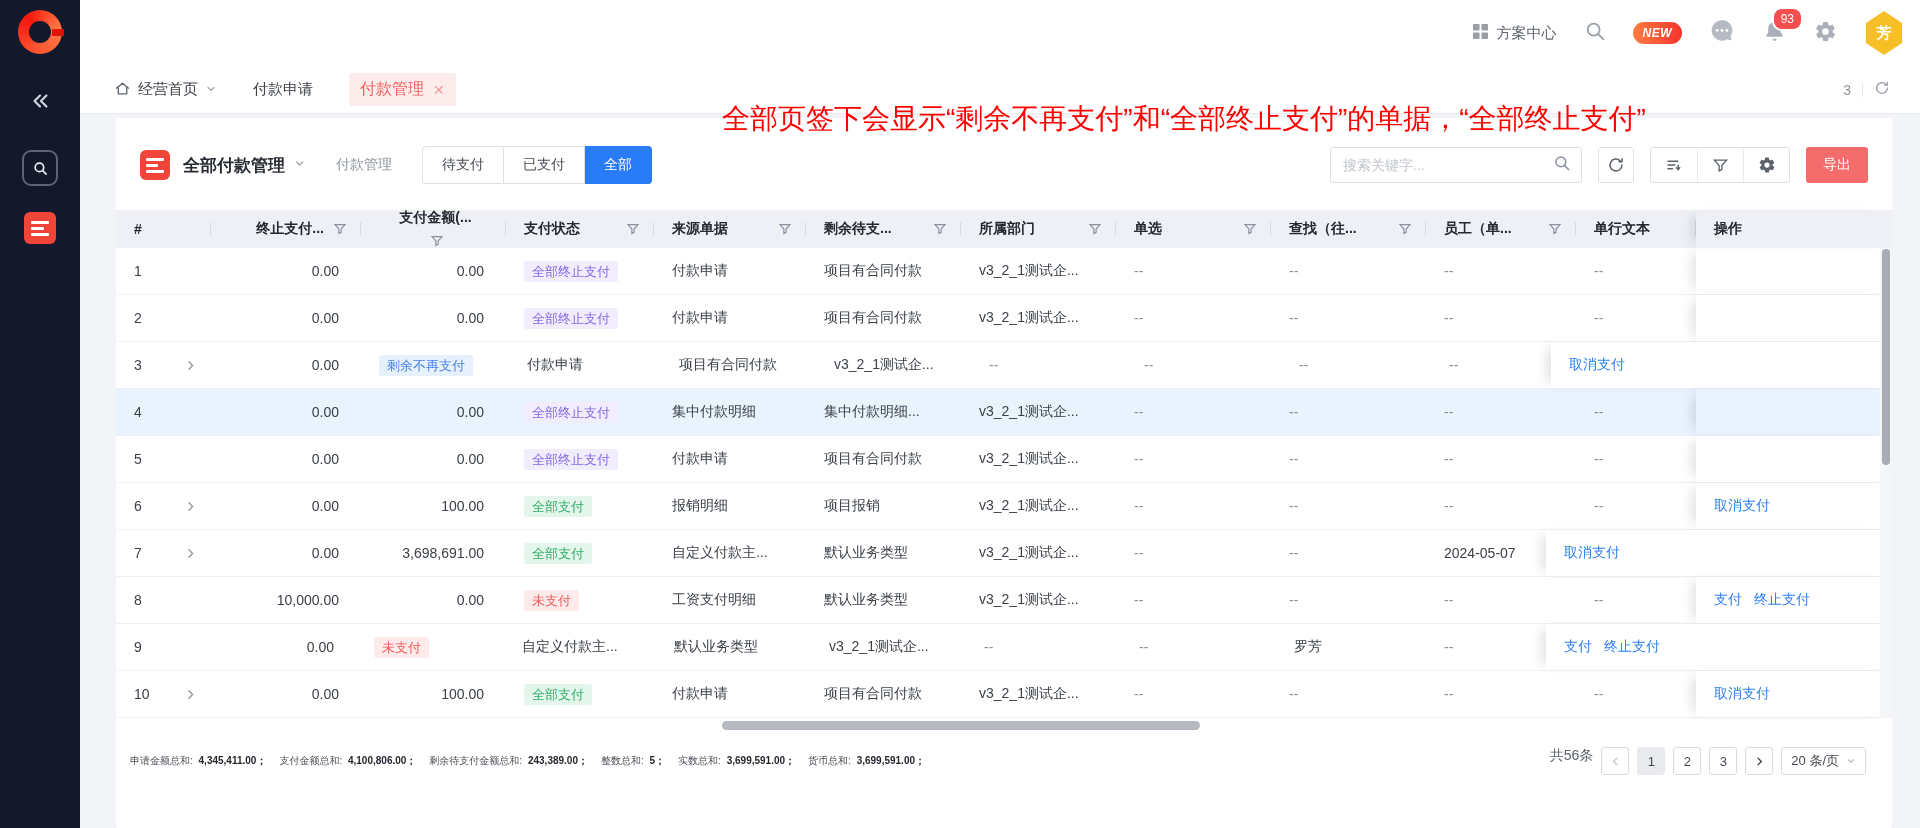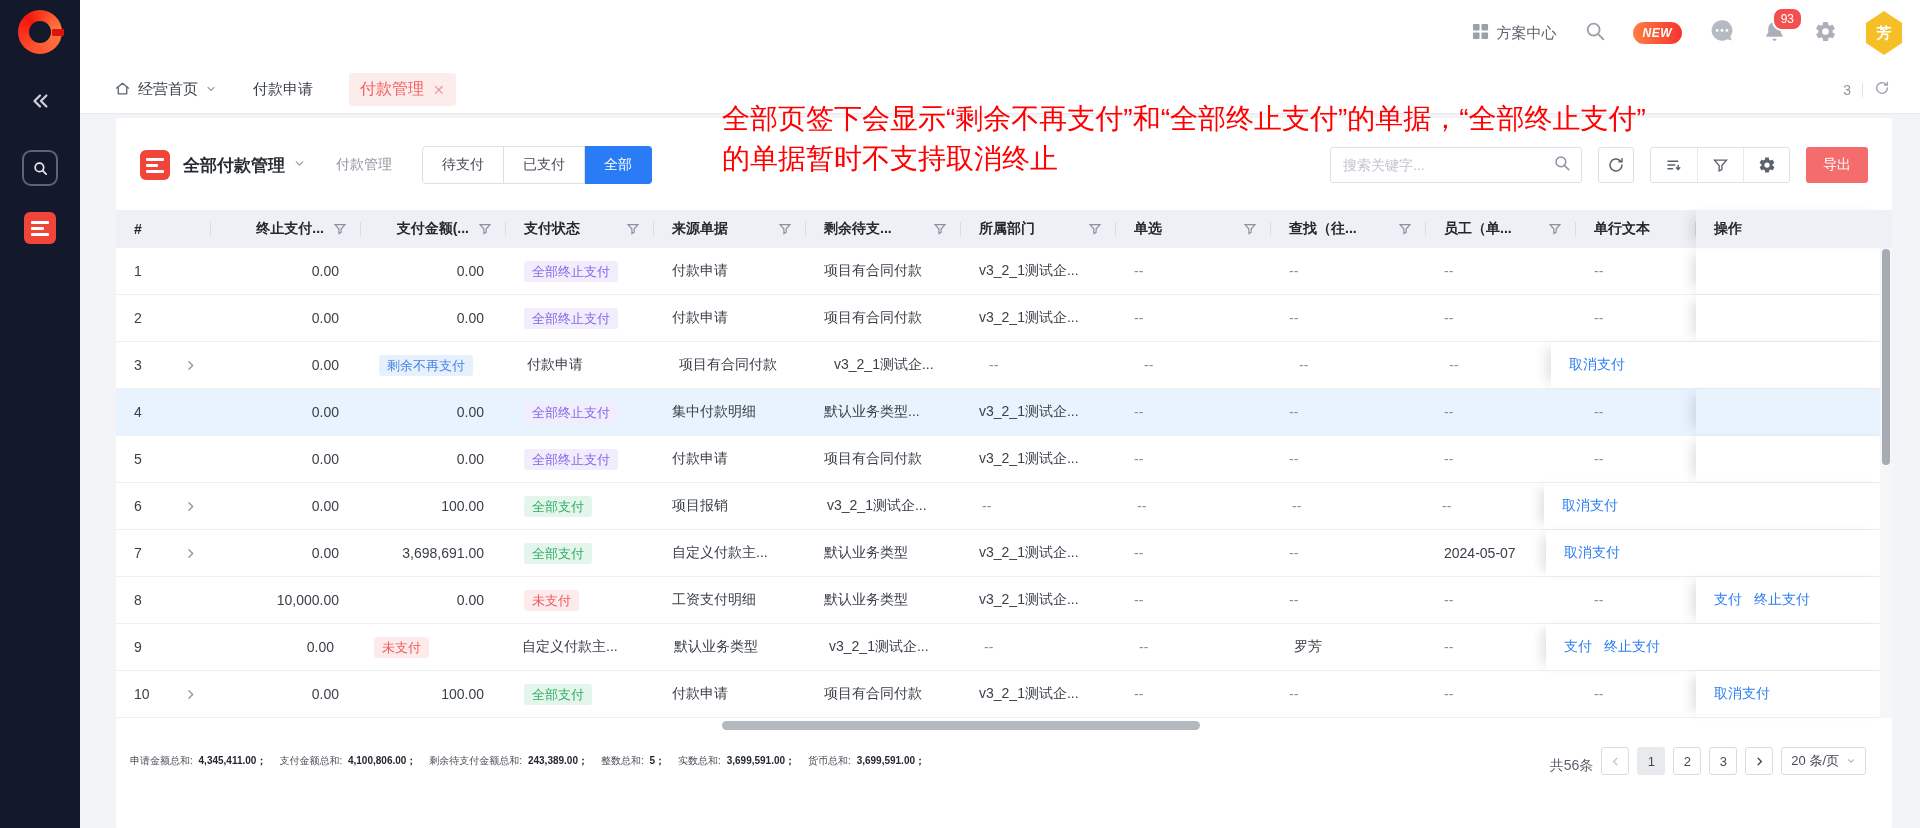--- a/index.html
+++ b/index.html
@@ -85,21 +85,21 @@
   .vscroll{position:absolute;right:0;top:38px;bottom:0;width:12px;background:#f5f6f8}
   .vthumb{position:absolute;left:2px;top:1px;width:8px;height:216px;background:#a7abb3;border-radius:4px;cursor:pointer}
   .hscroll{height:11px;margin-top:2px;position:relative;flex-shrink:0}
   .hthumb{position:absolute;left:606px;top:1px;width:478px;height:9px;background:#b4b8bf;border-radius:5px;cursor:pointer}
 
   
   .footer{position:relative;padding:11px 26px 0 14px;flex:1}
   .totals{width:1100px;font-size:10px;line-height:38px;color:#4a4f57}
   .t-label{margin-right:3px}
   .t-value{font-weight:700;color:#23272e;display:inline-block;margin-right:13px}
-  .pager{position:absolute;right:26px;top:16px;display:flex;align-items:flex-end;gap:8px;font-size:14px;color:#5a5f68}
+  .pager{position:absolute;right:26px;top:16px;display:flex;align-items:flex-start;gap:8px;font-size:14px;color:#5a5f68}
   .pbtn{min-width:28px;height:28px;border:1px solid #d8dce2;border-radius:3px;background:#fff;display:flex;align-items:center;justify-content:center;font-size:13px;color:#464b53;cursor:pointer;padding:0 6px}
   .pbtn.cur{background:#e8eaee;border-color:#e8eaee}
   .pbtn.dis{color:#c3c7cd;cursor:default}
   .psize{height:28px;border:1px solid #d8dce2;border-radius:3px;padding:0 9px;display:flex;align-items:center;gap:7px;font-size:13px;color:#464b53;cursor:pointer}
   .psize .tb-ico{color:#b6bac0}
 
   
   .annotation{position:absolute;left:722px;top:99px;font-size:28px;line-height:40px;z-index:10;pointer-events:none;white-space:nowrap}
 </style>
 </head>
@@ -278,21 +278,21 @@
           <div class="thead">
               <div class="th col-index" style="width: 95px;">
                 <span class="th-label">#</span>
               </div>
               <div class="th col-remain tr" style="width: 150px;">
                 <span class="th-label">终止支付...</span>
                 <svg class="funnel" width="14" height="14" viewBox="0 0 24 24" fill="none" stroke="currentColor" stroke-width="2">
                   <path d="M3.5 4.5h17l-6.6 7.6v5.6l-3.8 1.9v-7.5L3.5 4.5z"></path>
                 </svg>
               </div>
-              <div class="th col-amount tr" style="width: 145px;">
+              <div class="th col-amount tr" style="width: 145px; flex-direction: column;">
                 <span class="th-label">支付金额(...</span>
                 <svg class="funnel" width="14" height="14" viewBox="0 0 24 24" fill="none" stroke="currentColor" stroke-width="2">
                   <path d="M3.5 4.5h17l-6.6 7.6v5.6l-3.8 1.9v-7.5L3.5 4.5z"></path>
                 </svg>
               </div>
               <div class="th col-status" style="width: 148px;">
                 <span class="th-label">支付状态</span>
                 <svg class="funnel" width="14" height="14" viewBox="0 0 24 24" fill="none" stroke="currentColor" stroke-width="2">
                   <path d="M3.5 4.5h17l-6.6 7.6v5.6l-3.8 1.9v-7.5L3.5 4.5z"></path>
                 </svg>
@@ -412,21 +412,21 @@
                   <div class="idxwrap">
                     <span>4</span>
                   </div>
                 </div>
                 <div class="td col-remain tr" style="width: 150px;">0.00</div>
                 <div class="td col-amount tr" style="width: 145px;">0.00</div>
                 <div class="td col-status" style="width: 148px;">
                   <span class="badge" style="color: rgb(132, 104, 232); background: rgb(241, 237, 253);">全部终止支付</span>
                 </div>
                 <div class="td col-source" style="width: 152px;">集中付款明细</div>
-                <div class="td col-source_type" style="width: 155px;">默认业务类型...</div>
+                <div class="td col-source_type" style="width: 155px;">集中付款明细...</div>
                 <div class="td col-dept" style="width: 155px;">v3_2_1测试企...</div>
                 <div class="td col-single muted" style="width: 155px;">--</div>
                 <div class="td col-lookup muted" style="width: 155px;">--</div>
                 <div class="td col-employee muted" style="width: 150px;">--</div>
                 <div class="td col-text muted" style="width: 120px;">--</div>
                 <div class="td col-action"></div>
               </div>
               <div class="row">
                 <div class="td col-index" style="width: 95px;">
                   <div class="idxwrap">
@@ -456,20 +456,21 @@
                         <polyline points="9 5 16 12 9 19"></polyline>
                       </svg>
                     </span>
                   </div>
                 </div>
                 <div class="td col-remain tr" style="width: 150px;">0.00</div>
                 <div class="td col-amount tr" style="width: 145px;">100.00</div>
                 <div class="td col-status" style="width: 148px;">
                   <span class="badge" style="color: rgb(47, 174, 104); background: rgb(228, 245, 235);">全部支付</span>
                 </div>
+                <div class="td col-source" style="width: 152px;">报销明细</div>
                 <div class="td col-source_type" style="width: 155px;">项目报销</div>
                 <div class="td col-dept" style="width: 155px;">v3_2_1测试企...</div>
                 <div class="td col-single muted" style="width: 155px;">--</div>
                 <div class="td col-lookup muted" style="width: 155px;">--</div>
                 <div class="td col-employee muted" style="width: 150px;">--</div>
                 <div class="td col-text muted" style="width: 120px;">--</div>
                 <div class="td col-action">
                   <span class="link">取消支付</span>
                 </div>
               </div>
@@ -609,16 +610,15 @@
             </div>
           </div>
         </div>
 
       </div>
     </div>
   </div>
 
   <div class="annotation" style="color: rgb(255, 0, 0);">
     <div>全部页签下会显示“剩余不再支付”和“全部终止支付”的单据，“全部终止支付”</div>
-    <div>的单据暂时不支持取消终止</div>
   </div>
 
 </div>
 
 </body></html>

